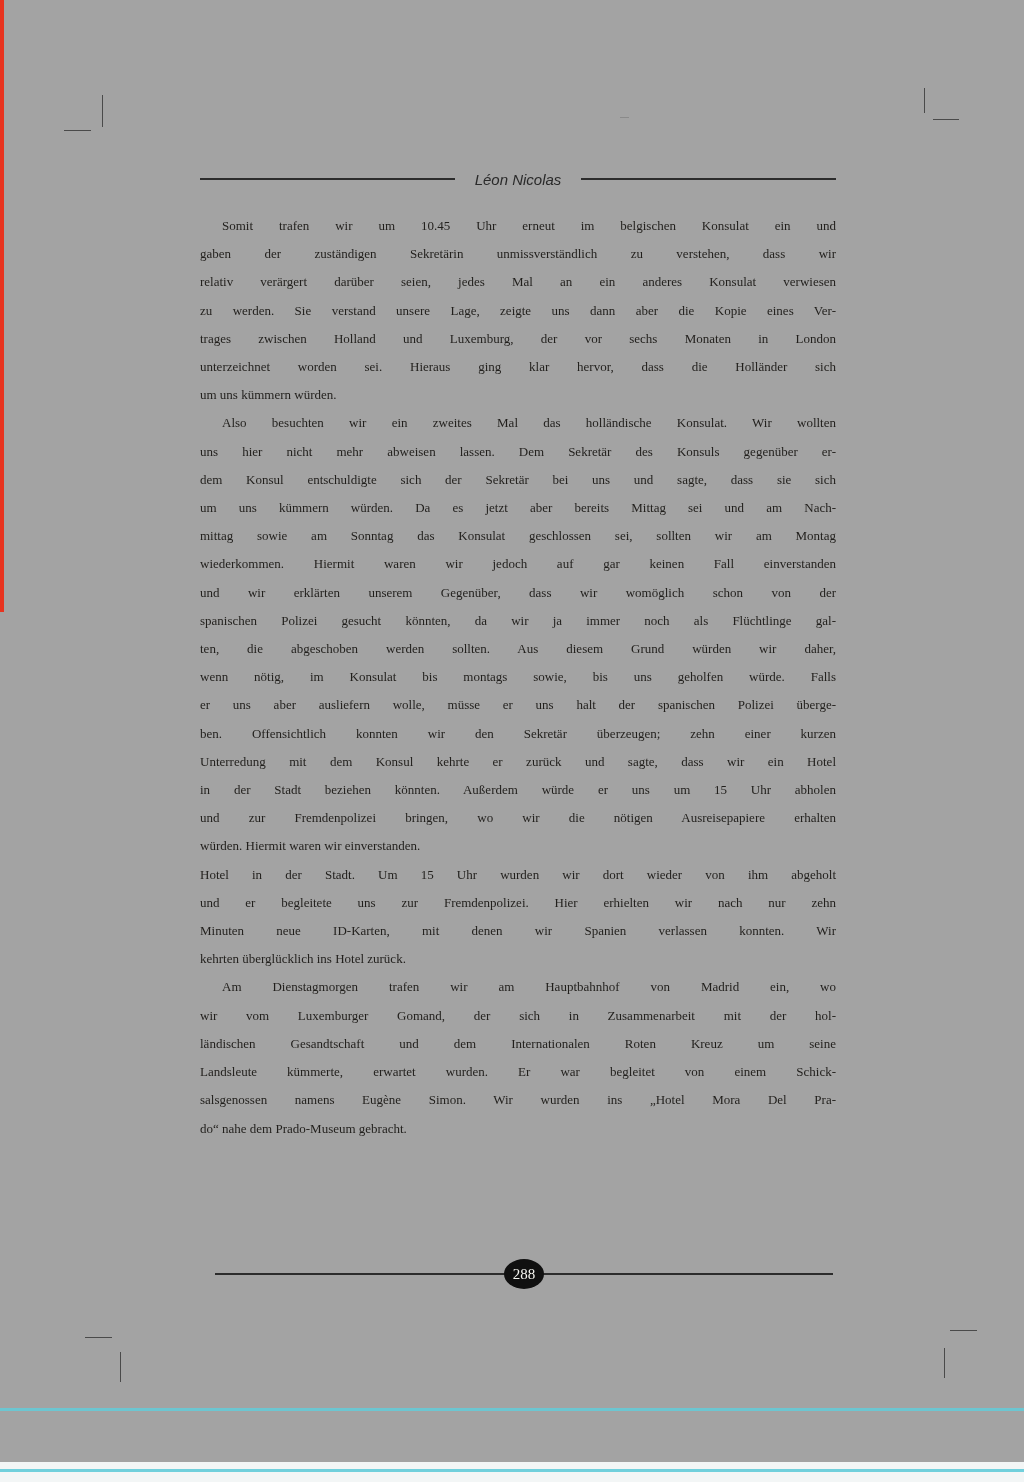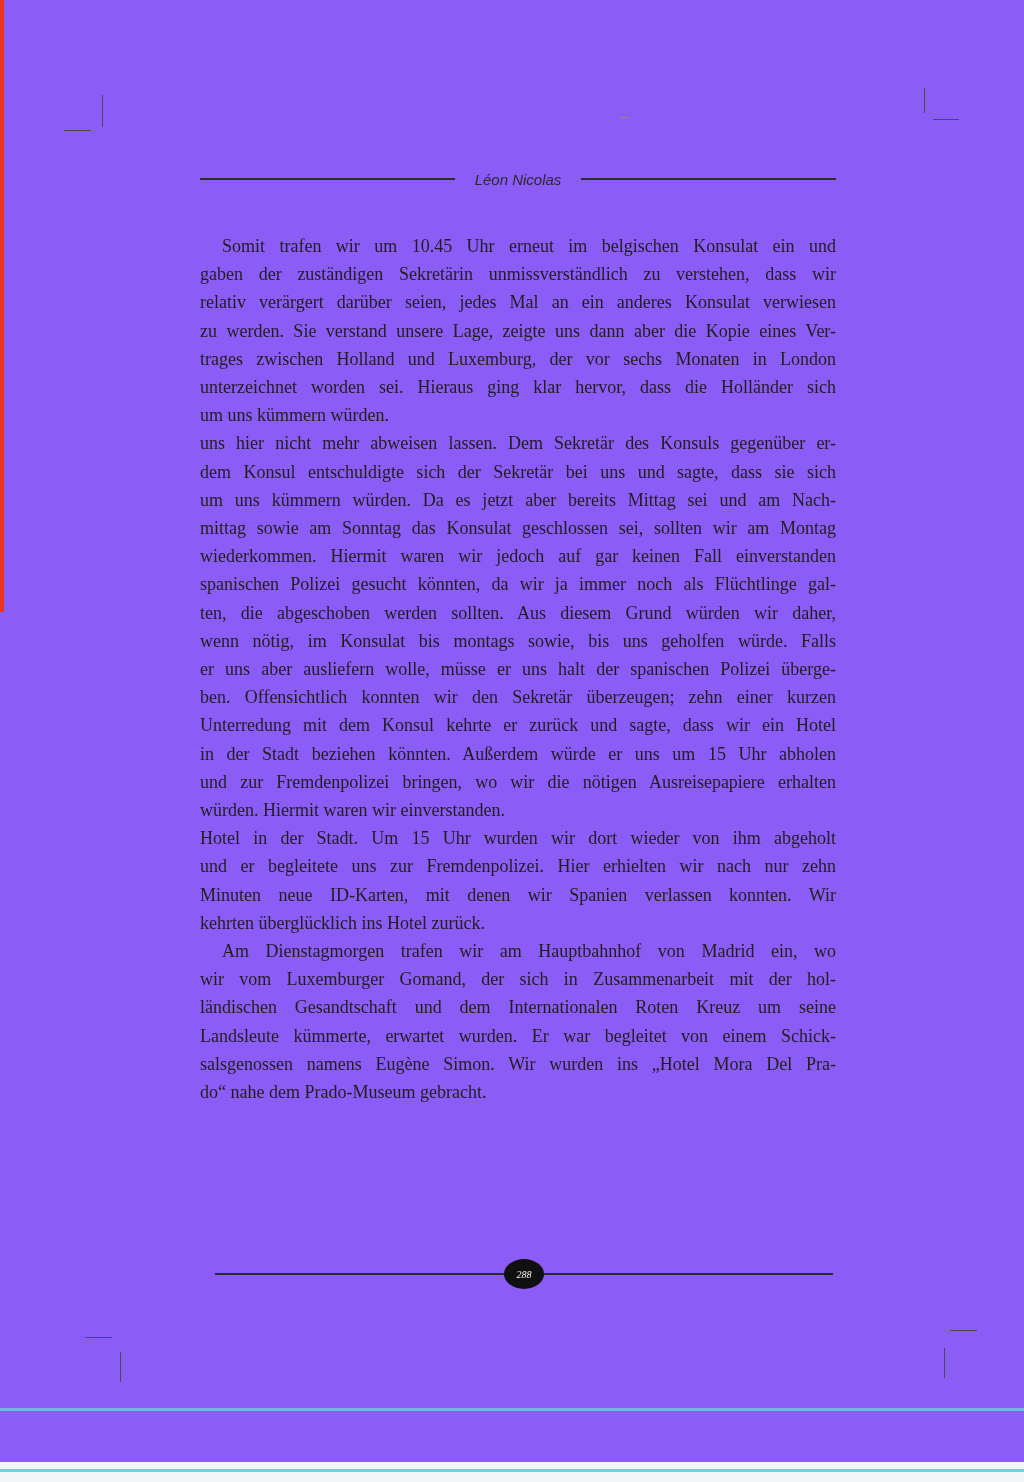--- a/index.html
+++ b/index.html
@@ -4,21 +4,21 @@
 <style>
   html, body {
     margin: 0;
     padding: 0;
     background: #ffffff;
   }
   .page {
     position: relative;
     width: 1024px;
     height: 1482px;
-    background: #8b5cf6;
+    background: #a3a3a3;
     overflow: hidden;
     font-family: "Liberation Serif", "DejaVu Serif", serif;
     color: #211f1c;
   }
 
   
   .red-edge {
     position: absolute;
     left: 0; top: 0;
     width: 4px; height: 612px;
@@ -75,23 +75,23 @@
     font-style: italic;
     font-size: 15px;
     color: #2a2a2a;
     padding: 0 20px;
     white-space: nowrap;
   }
 
   
   .text-block {
     position: absolute;
-    left: 200px; top: 232px;
+    left: 200px; top: 212px;
     width: 636px;
-    font-size: 18px;
+    font-size: 13px;
   }
   .para { margin: 0; }
   .line {
     line-height: 28.2px;
     text-align: justify;
     text-align-last: justify;
     white-space: normal;
   }
   .line.first { text-indent: 22px; }
   .line.last  { text-align-last: left; }
@@ -114,22 +114,21 @@
     transform: translateX(-50%);
     width: 40px; height: 30px;
     border-radius: 50%;
     background: #101010;
     display: flex;
     align-items: center;
     justify-content: center;
   }
   .footer .page-badge span {
     color: #f5f5f0;
-    font-style: italic;
-    font-size: 10px;
+    font-size: 15px;
     font-family: "Liberation Serif", serif;
   }
 </style>
 </head>
 <body>
 
 <div class="page">
 
   <div class="red-edge" style="background: rgb(232, 51, 31);"></div>
   <div class="cyan-line-1" style="background: rgb(99, 204, 217);"></div>
@@ -156,25 +155,27 @@
       <div class="para">
         <div class="line first">Somit trafen wir um 10.45 Uhr erneut im belgischen Konsulat ein und</div>
         <div class="line">gaben der zuständigen Sekretärin unmissverständlich zu verstehen, dass wir</div>
         <div class="line">relativ verärgert darüber seien, jedes Mal an ein anderes Konsulat verwiesen</div>
         <div class="line">zu werden. Sie verstand unsere Lage, zeigte uns dann aber die Kopie eines Ver-</div>
         <div class="line">trages zwischen Holland und Luxemburg, der vor sechs Monaten in London</div>
         <div class="line">unterzeichnet worden sei. Hieraus ging klar hervor, dass die Holländer sich</div>
         <div class="line last">um uns kümmern würden.</div>
       </div>
       <div class="para">
+        <div class="line first">Also besuchten wir ein zweites Mal das holländische Konsulat. Wir wollten</div>
         <div class="line">uns hier nicht mehr abweisen lassen. Dem Sekretär des Konsuls gegenüber er-</div>
         <div class="line">dem Konsul entschuldigte sich der Sekretär bei uns und sagte, dass sie sich</div>
         <div class="line">um uns kümmern würden. Da es jetzt aber bereits Mittag sei und am Nach-</div>
         <div class="line">mittag sowie am Sonntag das Konsulat geschlossen sei, sollten wir am Montag</div>
         <div class="line">wiederkommen. Hiermit waren wir jedoch auf gar keinen Fall einverstanden</div>
+        <div class="line">und wir erklärten unserem Gegenüber, dass wir womöglich schon von der</div>
         <div class="line">spanischen Polizei gesucht könnten, da wir ja immer noch als Flüchtlinge gal-</div>
         <div class="line">ten, die abgeschoben werden sollten. Aus diesem Grund würden wir daher,</div>
         <div class="line">wenn nötig, im Konsulat bis montags sowie, bis uns geholfen würde. Falls</div>
         <div class="line">er uns aber ausliefern wolle, müsse er uns halt der spanischen Polizei überge-</div>
         <div class="line">ben. Offensichtlich konnten wir den Sekretär überzeugen; zehn einer kurzen</div>
         <div class="line">Unterredung mit dem Konsul kehrte er zurück und sagte, dass wir ein Hotel</div>
         <div class="line">in der Stadt beziehen könnten. Außerdem würde er uns um 15 Uhr abholen</div>
         <div class="line">und zur Fremdenpolizei bringen, wo wir die nötigen Ausreisepapiere erhalten</div>
         <div class="line last">würden. Hiermit waren wir einverstanden.</div>
       </div>

